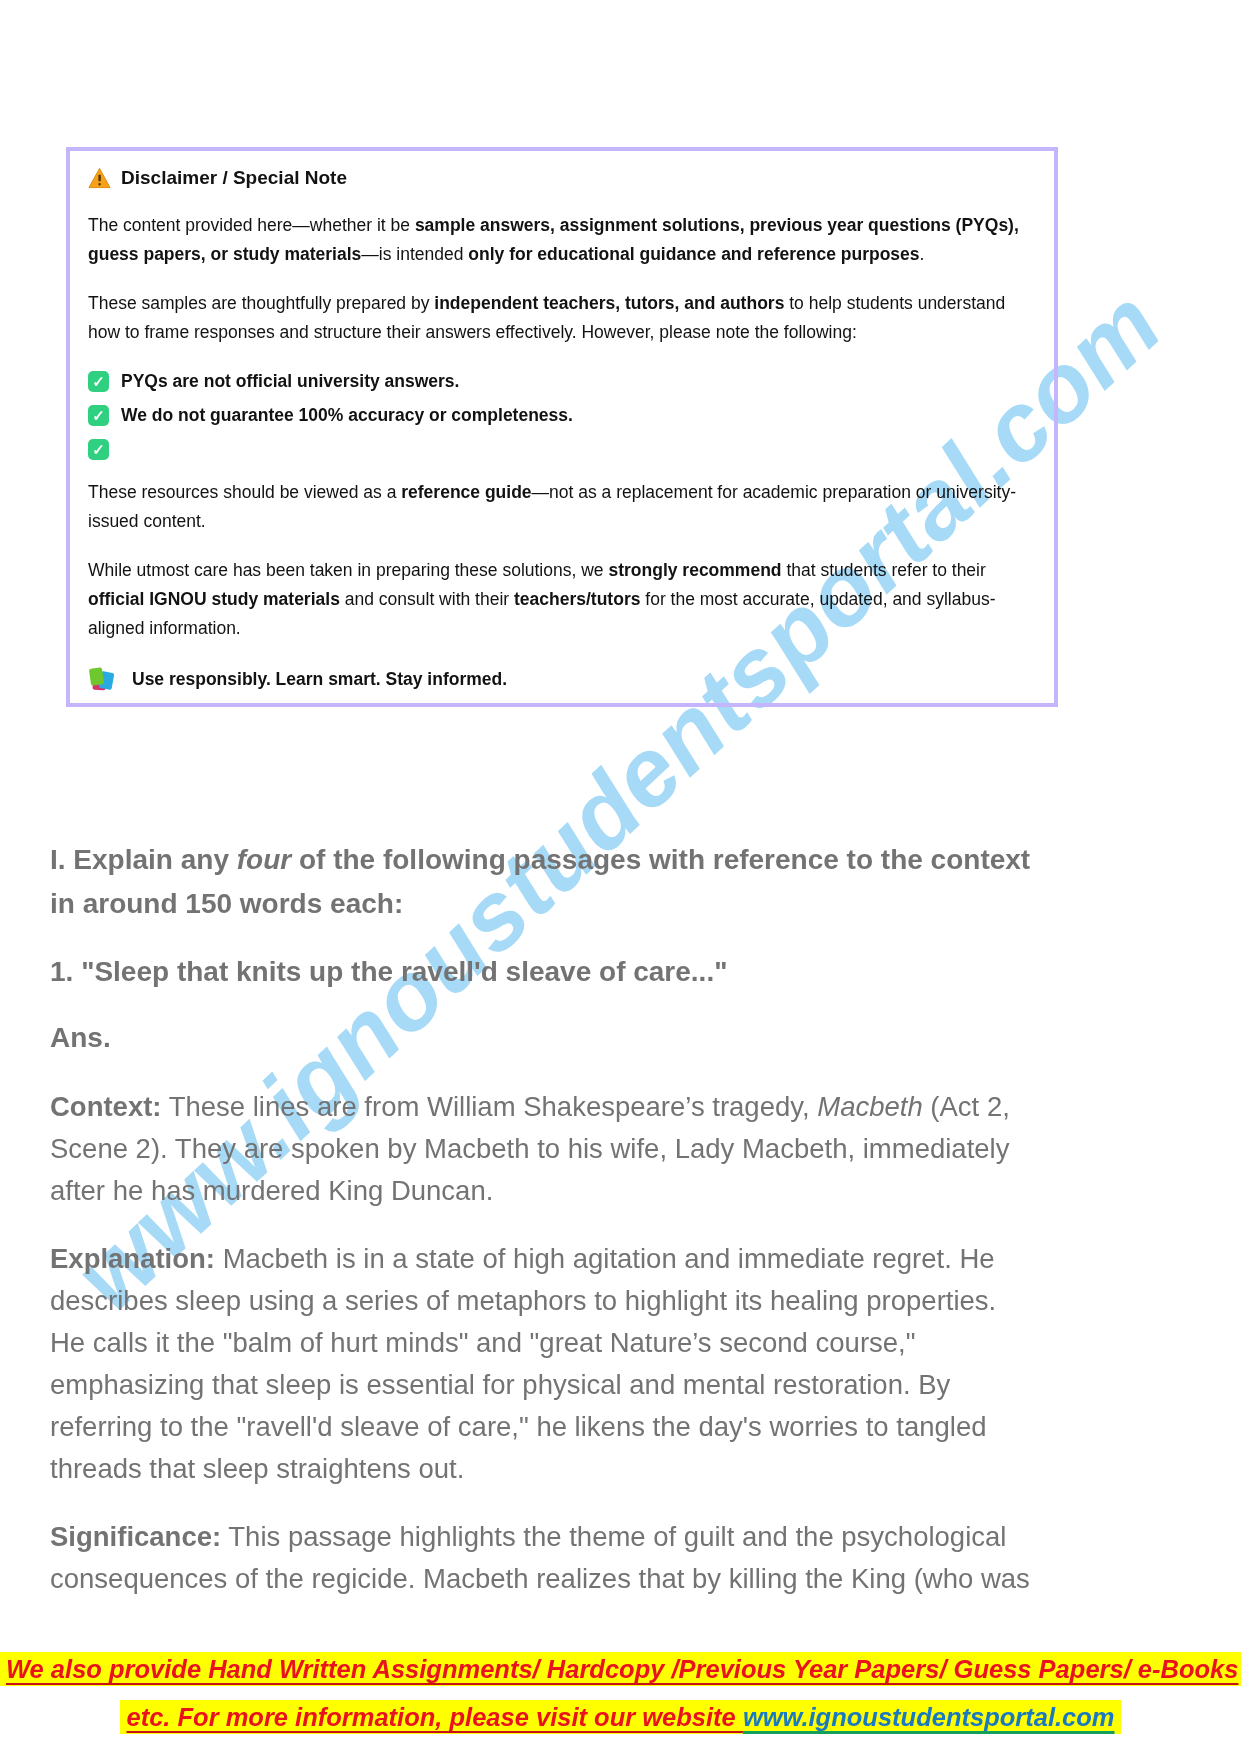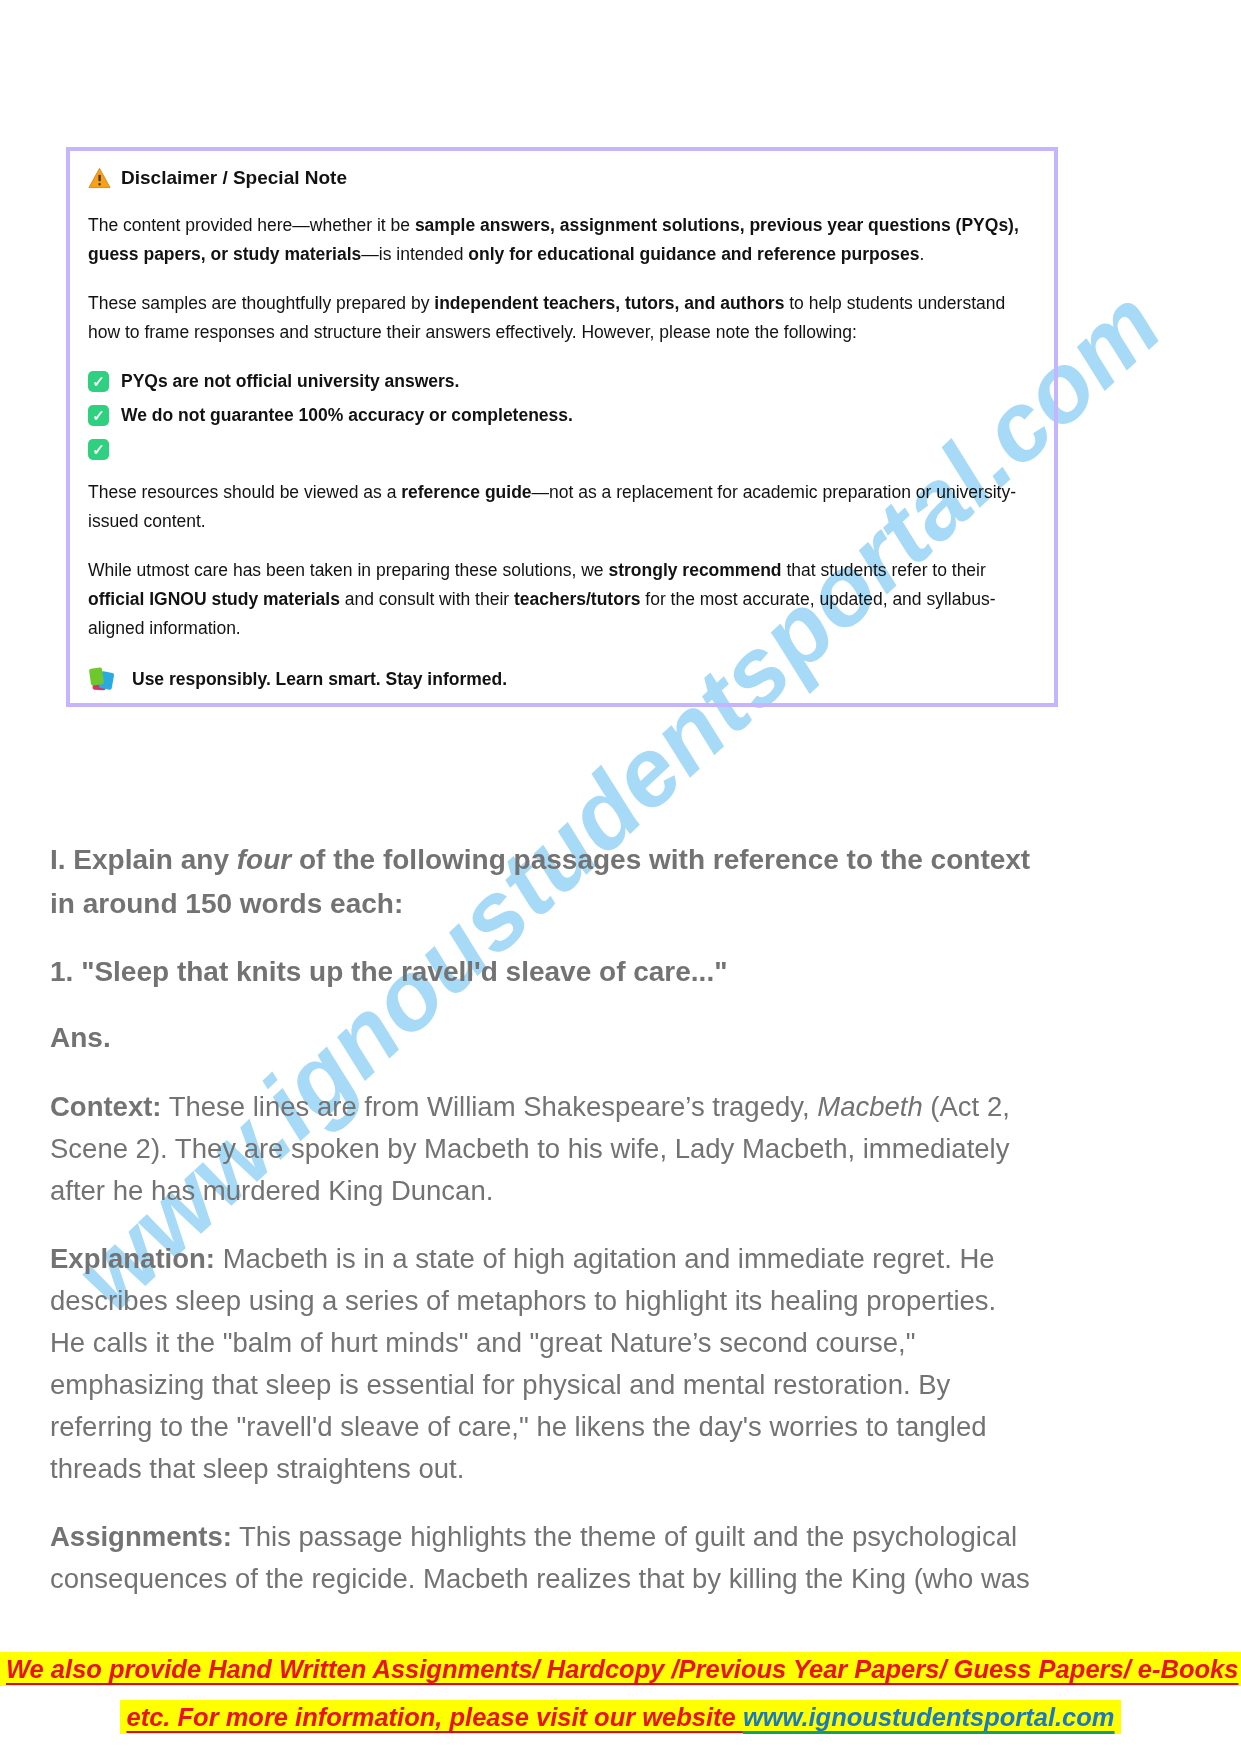--- a/index.html
+++ b/index.html
@@ -110,18 +110,18 @@
     <span>Use responsibly. Learn smart. Stay informed.</span>
   </div>
 </div>
 
 <div class="main">
   <p class="heading"><span class="b">I. Explain any </span><span class="b i">four</span><span class="b"> of the following passages with reference to the context in around 150 words each:</span></p>
   <p class="q1">1. "Sleep that knits up the ravell'd sleave of care..."</p>
   <p class="ans">Ans.</p>
   <p class="para"><span class="b">Context:</span><span> These lines are from William Shakespeare’s tragedy, </span><span class="i">Macbeth</span><span> (Act 2, Scene 2). They are spoken by Macbeth to his wife, Lady Macbeth, immediately after he has murdered King Duncan.</span></p>
   <p class="para"><span class="b">Explanation:</span><span> Macbeth is in a state of high agitation and immediate regret. He describes sleep using a series of metaphors to highlight its healing properties. He calls it the "balm of hurt minds" and "great Nature’s second course," emphasizing that sleep is essential for physical and mental restoration. By referring to the "ravell'd sleave of care," he likens the day's worries to tangled threads that sleep straightens out.</span></p>
-  <p class="para"><span class="b">Assignments:</span><span> This passage highlights the theme of guilt and the psychological consequences of the regicide. Macbeth realizes that by killing the King (who was</span></p>
+  <p class="para"><span class="b">Significance:</span><span> This passage highlights the theme of guilt and the psychological consequences of the regicide. Macbeth realizes that by killing the King (who was</span></p>
 </div>
 
 <div class="footer">
   <span class="hl"><span class="red">We also provide Hand Written Assignments/ Hardcopy /Previous Year Papers/ Guess Papers/ e-Books etc. For more information, please visit our website </span><span class="link">www.ignoustudentsportal.com</span></span>
 </div>
 
 </body></html>

